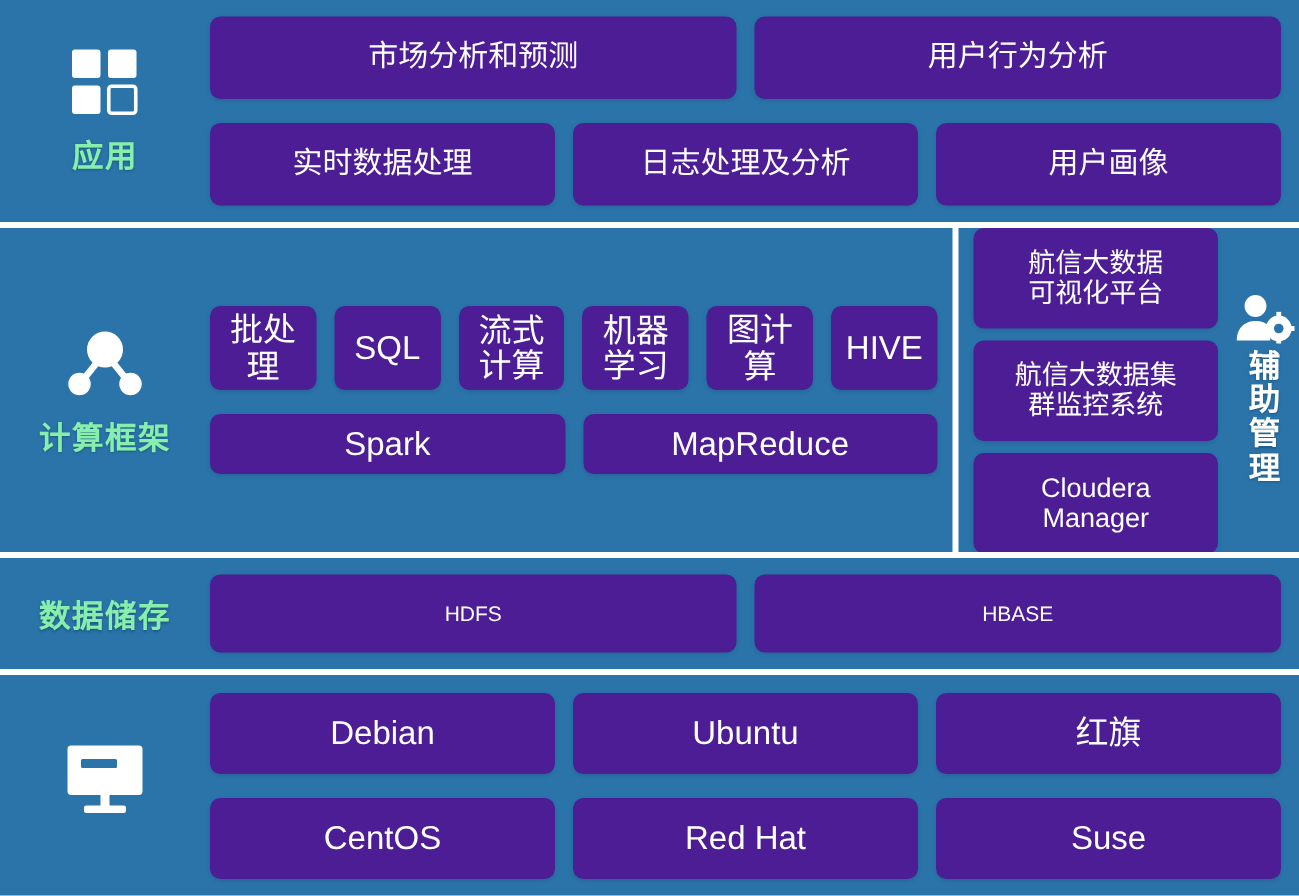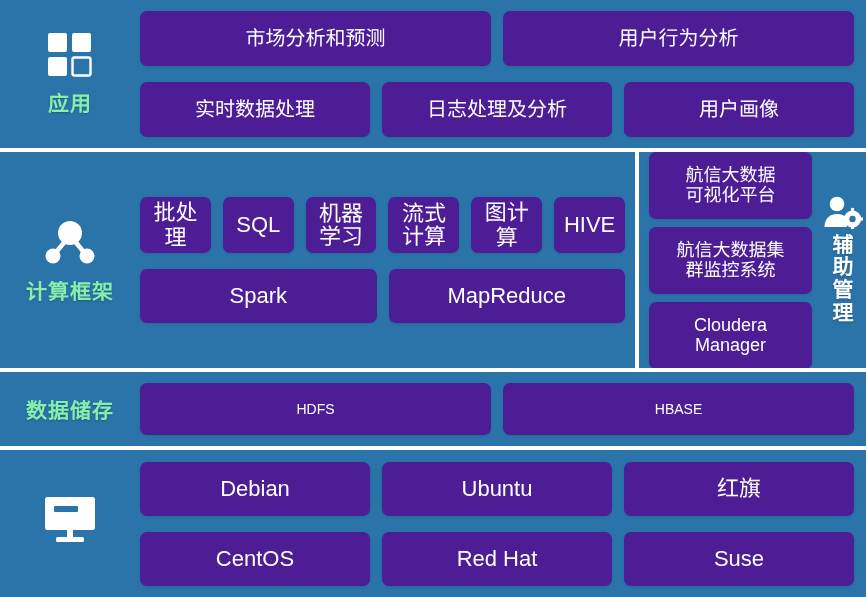--- a/index.html
+++ b/index.html
@@ -103,21 +103,21 @@
   #band-framework { top: 152px; height: 216px; }
   #band-framework .fw-left {
     flex: 1 1 auto;
     display: flex;
     flex-direction: column;
     justify-content: center;
     padding-right: 10px;
   }
   #band-framework .fw-top .tile { height: 56px; font-size: 22px; }
   #band-framework .fw-top .tile.two-line { line-height: 1.05; }
-  #band-framework .fw-bottom .tile { height: 54px; font-size: 22px; }
+  #band-framework .fw-bottom .tile { height: 40px; font-size: 22px; }
 
   .fw-divider {
     position: absolute;
     top: 152px;
     left: 635px;
     width: 4px;
     height: 216px;
     background: #ffffff;
     z-index: 6;
   }
@@ -215,28 +215,28 @@
       </span>
       <span class="lbl-text">计算框架</span>
     </div>
 
     <div class="fw-left">
       <div class="row fw-top">
         <div class="tile grow">批处理</div>
         <div class="tile grow">SQL</div>
         <div class="tile grow two-line">
           <span>
+            <span>流式</span><br>
+            <span>计算</span>
+          </span>
+        </div>
+        <div class="tile grow two-line">
+          <span>
             <span>机器</span><br>
             <span>学习</span>
-          </span>
-        </div>
-        <div class="tile grow two-line">
-          <span>
-            <span>流式</span><br>
-            <span>计算</span>
           </span>
         </div>
         <div class="tile grow">图计算</div>
         <div class="tile grow">HIVE</div>
       </div>
       <div class="row fw-bottom">
         <div class="tile grow">Spark</div>
         <div class="tile grow">MapReduce</div>
       </div>
     </div>

